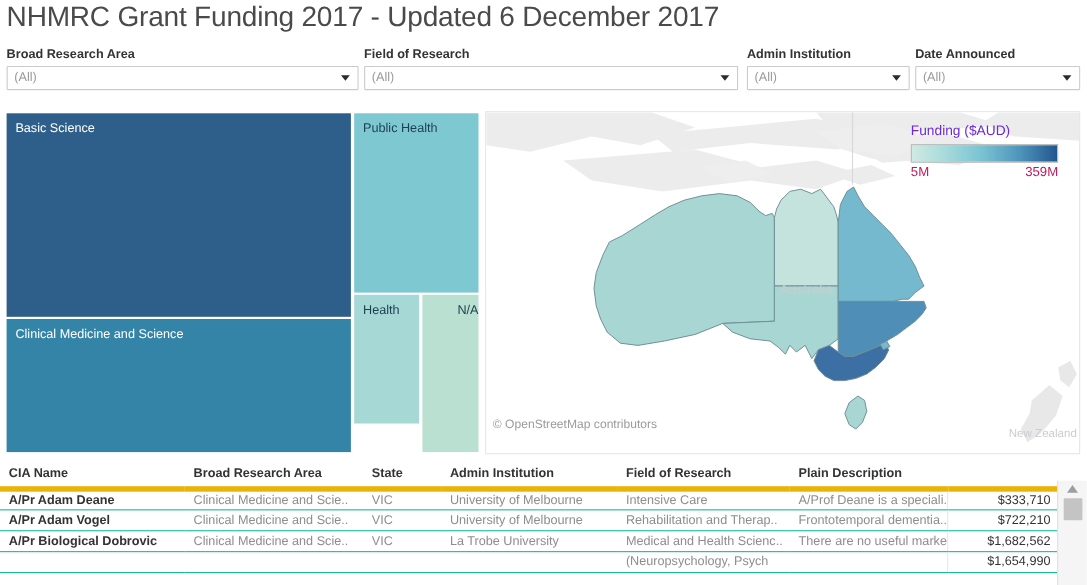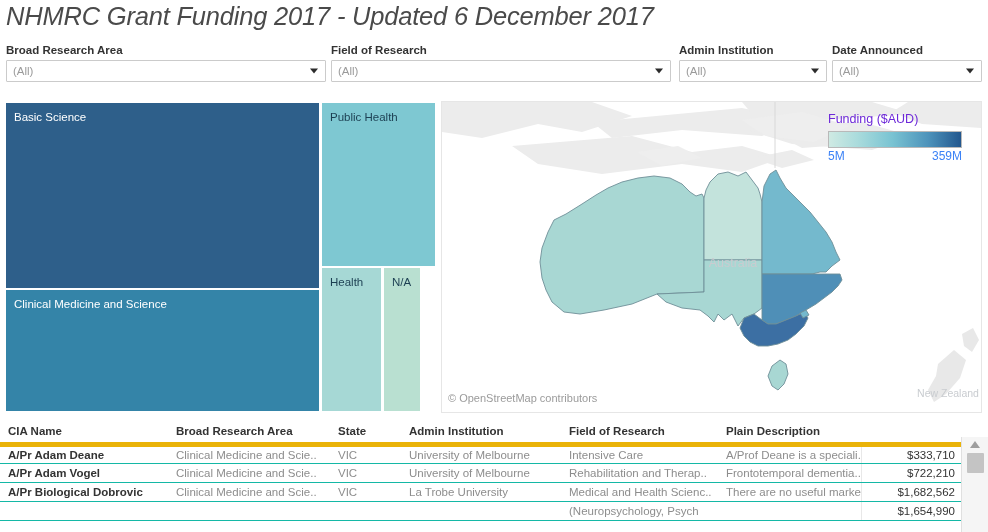--- a/index.html
+++ b/index.html
@@ -9,21 +9,21 @@
     font-family: "Liberation Sans", sans-serif;
     overflow: hidden;
     color: #333333;
   }
   #app { position: relative; width: 988px; height: 532px; }
 
   
   .title {
     position: absolute; left: 6px; top: 2px;
     font-size: 25.5px; font-weight: 400; color: #4a4a4a;
-    letter-spacing: -0.2px; white-space: nowrap; font-style: italic;
+    letter-spacing: -0.2px; white-space: nowrap;
   }
 
   
   .filter { position: absolute; top: 43px; }
   .filter-label {
     font-size: 11.5px; font-weight: bold; color: #333; margin-bottom: 3px;
     white-space: nowrap; line-height: 14px;
   }
   .filter-box {
     height: 22px; border: 1px solid #cbcbcb; background: #fff;
@@ -59,42 +59,42 @@
 
   
   #mappanel {
     position: absolute; left: 441px; top: 101px;
     width: 541px; height: 312px;
     background: #ffffff; border: 1px solid #e6e6e6;
     overflow: hidden;
   }
   #mapsvg { position: absolute; left: 0; top: 0; }
   .osm-credit {
-    position: absolute; left: 6px; bottom: 8px;
+    position: absolute; left: 6px; bottom: 20px;
     font-size: 11px; color: #9b9b9b; white-space: nowrap;
   }
   .map-place {
     font-size: 12.5px; fill: #c9ccd0; font-family: "Liberation Sans", sans-serif;
   }
   .map-place.nz { font-size: 10.5px; }
 
   
   #legend {
     position: absolute; right: 9px; top: 10px; width: 144px;
   }
   #legend .legend-title {
     font-size: 12.5px; color: #6d28d9; margin-bottom: 5px; white-space: nowrap;
   }
   #legend .ramp {
     height: 17px; width: 134px; border: 1px solid #b9b9b9;
     background: linear-gradient(to right, #cfeae3 0%, #a9dbdc 22%, #79c3d2 48%, #4d93bb 75%, #22578e 100%);
   }
   #legend .ticks {
     display: flex; justify-content: space-between; width: 134px;
-    font-size: 12px; color: #3b82f6; margin-top: 1px;
+    font-size: 12px; color: #be185d; margin-top: 1px;
   }
 
   
   #tablewrap {
     position: absolute; left: 0; top: 421px; width: 988px; height: 111px;
     background: #fff; overflow: hidden;
   }
   table.grid { border-collapse: collapse; width: 961px; table-layout: fixed; }
   table.grid th {
     font-size: 11.5px; font-weight: bold; color: #333; text-align: left;
@@ -173,24 +173,24 @@
   <div id="treemap">
     <div class="tile" style="left: 0px; top: 0px; width: 313px; height: 185px; background: rgb(46, 95, 138);">
       <div class="tile-label light">Basic Science</div>
     </div>
     <div class="tile" style="left: 316px; top: 0px; width: 113px; height: 163px; background: rgb(126, 200, 210);">
       <div class="tile-label dark">Public Health</div>
     </div>
     <div class="tile" style="left: 0px; top: 187px; width: 313px; height: 121px; background: rgb(52, 132, 168);">
       <div class="tile-label light">Clinical Medicine and Science</div>
     </div>
-    <div class="tile" style="left: 316px; top: 165px; width: 59px; height: 143px; background: rgb(166, 216, 213);">
+    <div class="tile" style="left: 316px; top: 165px; width: 59px; height: 117px; background: rgb(166, 216, 213);">
       <div class="tile-label dark">Health</div>
     </div>
-    <div class="tile" style="left: 378px; top: 165px; width: 36px; height: 143px; background: rgb(185, 224, 209);">
+    <div class="tile" style="left: 378px; top: 165px; width: 51px; height: 143px; background: rgb(185, 224, 209); text-align: right;">
       <div class="tile-label dark">N/A</div>
     </div>
   </div>
 
   <div id="mappanel">
     <svg id="mapsvg" width="539" height="310" viewBox="0 0 539 310">
       <rect x="0" y="0" width="539" height="310" fill="#ffffff"></rect>
 
       <g fill="#ececec" stroke="none">
         <path d="M0,0 L150,0 L190,14 L140,30 L96,22 L40,36 L0,30 Z"></path>

